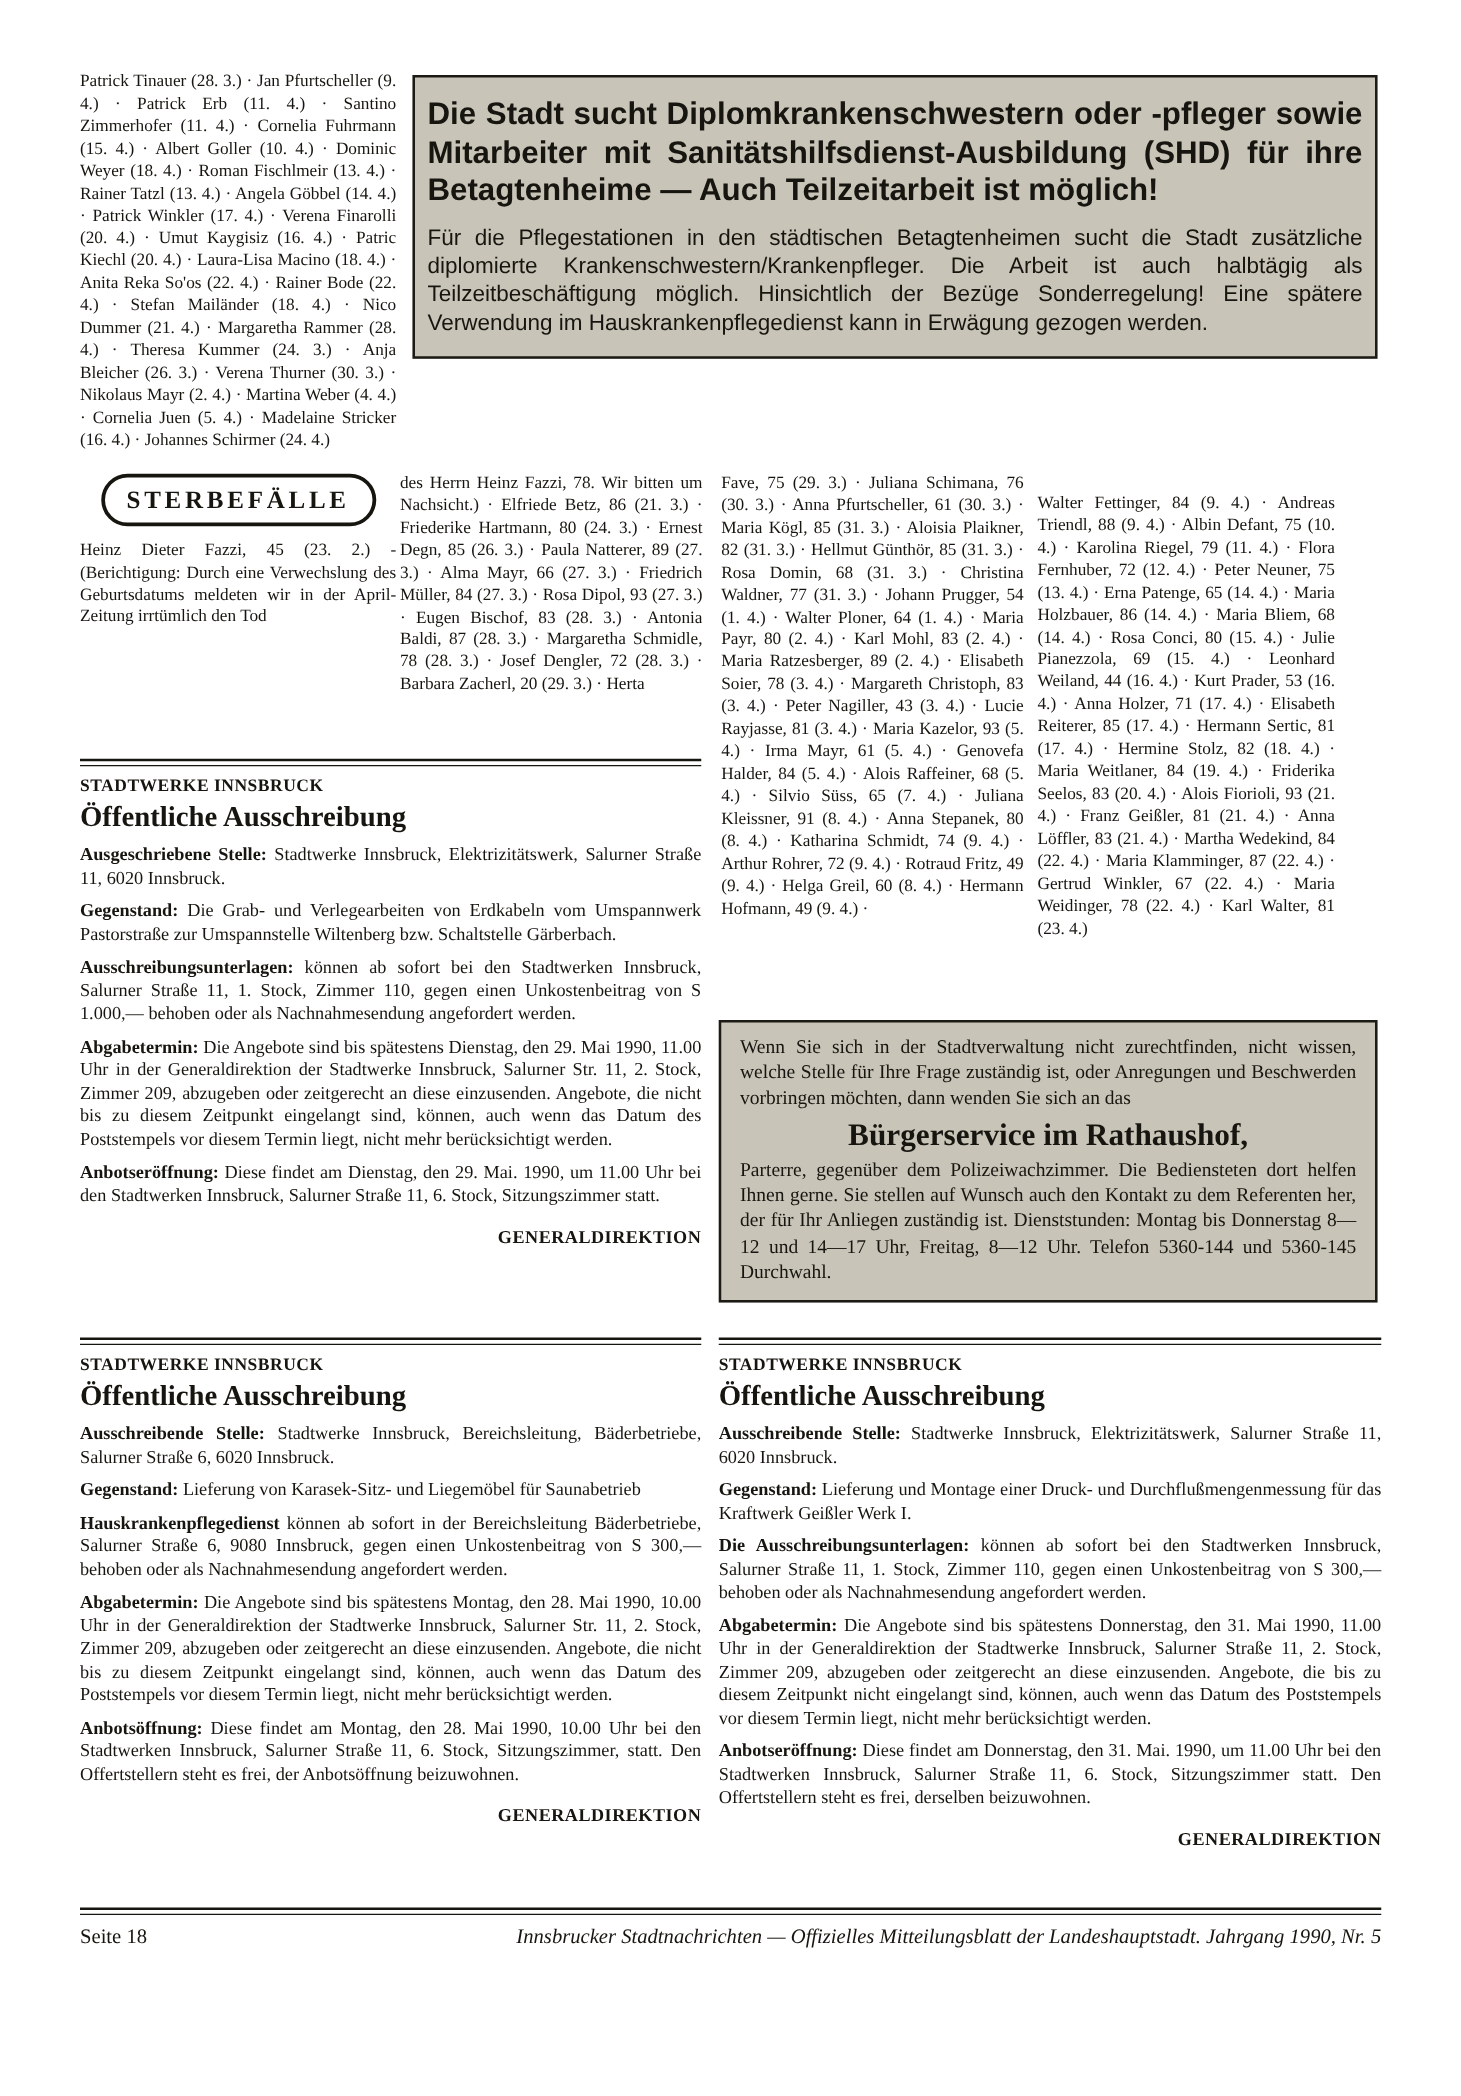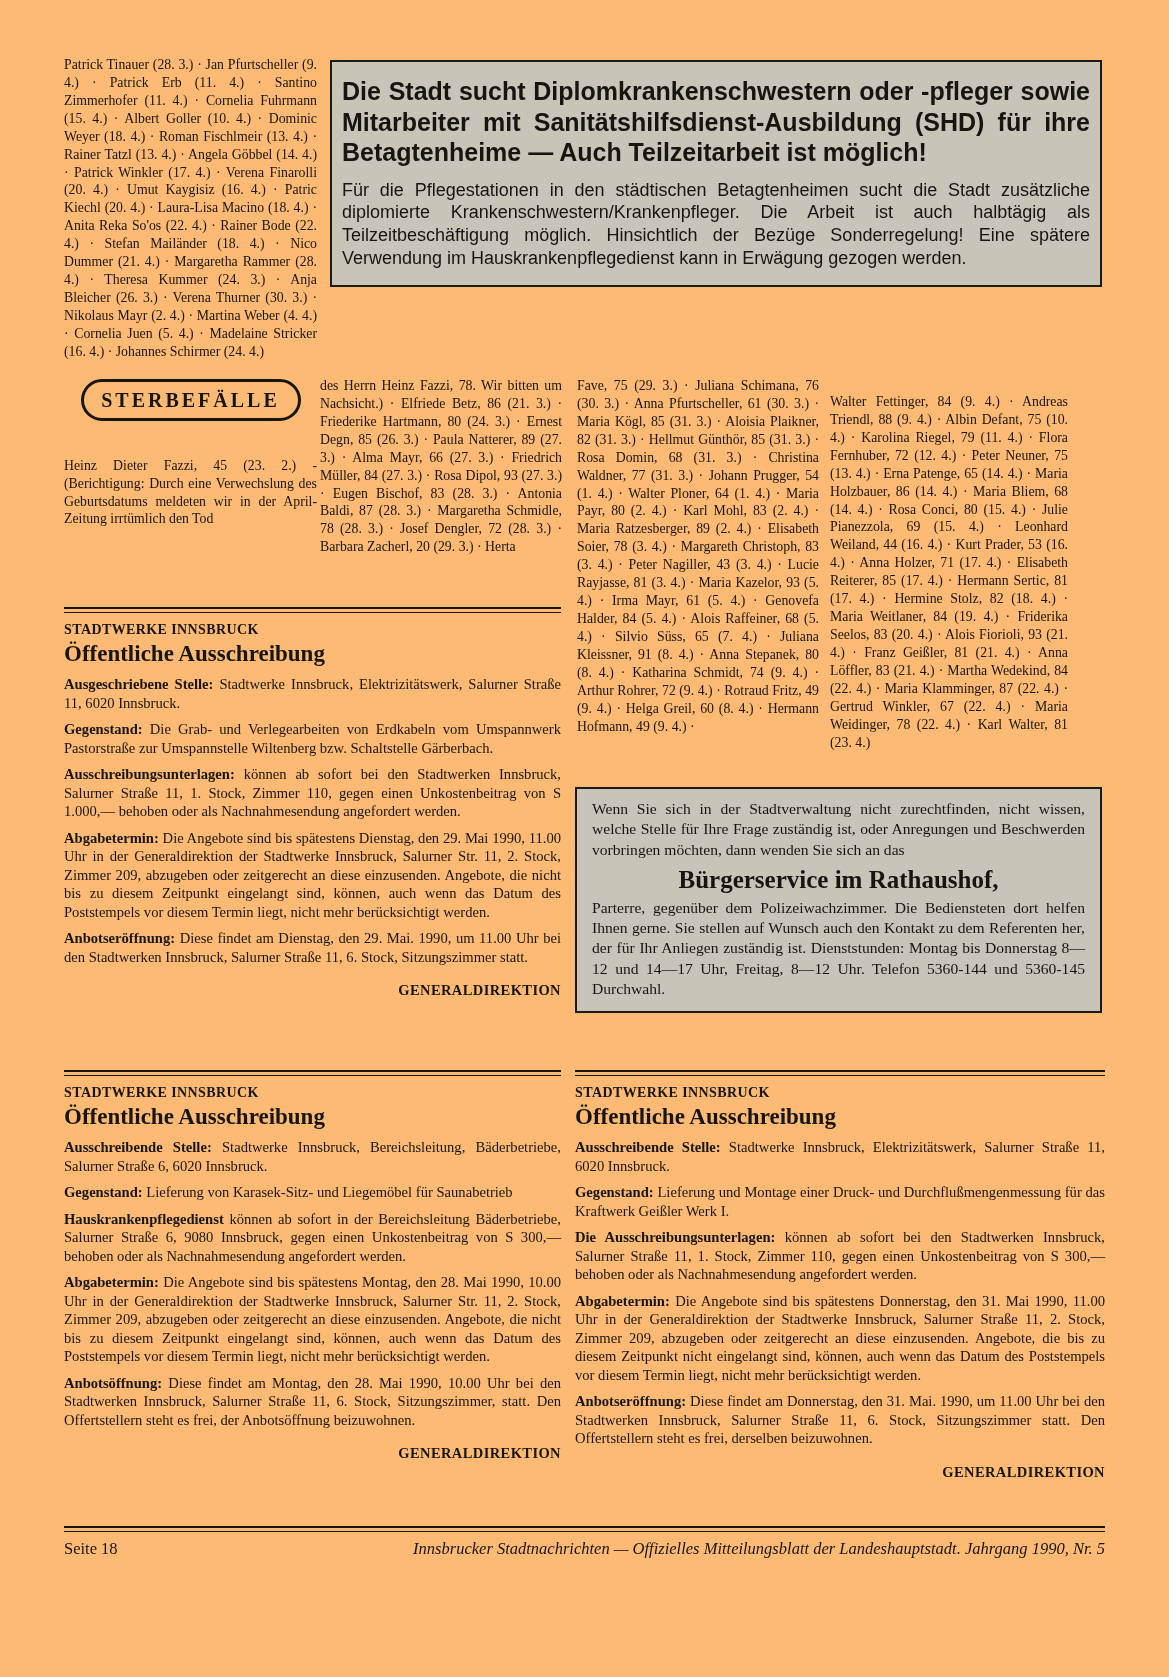--- a/index.html
+++ b/index.html
@@ -1,30 +1,30 @@
 <!DOCTYPE html>
 <html><head>
 <meta charset="utf-8">
 <style>
   html,body { margin:0; padding:0; background:#9a958a; }
   .page {
     position:relative; width:1169px; height:1677px; margin:0 auto;
-    background:#fdba74; color:#17150f; overflow:hidden;
+    background:#ffffff; color:#17150f; overflow:hidden;
     font-family:"Liberation Serif","DejaVu Serif",serif;
   }
   .small-text { font-size:13.8px; line-height:1.3; text-align:justify; margin:0; }
 
   
   .names-col { position:absolute; left:64px; top:56px; width:253px; }
   .sterbe-box {
     margin:18px auto 0; width:214px; border:3px solid #17150f; border-radius:26px;
     padding:7px 0 6px; text-align:center; background:transparent;
   }
   .sterbe-heading { font-weight:bold; font-size:20px; letter-spacing:3px; }
-  .correction { margin-top:36px; }
+  .correction { margin-top:10px; }
 
   
   .jobs-box {
     position:absolute; left:330px; top:60px; width:772px; box-sizing:border-box;
     background:#c8c4b8; border:2px solid #1c1a14; padding:14px 10px 16px;
     font-family:"Liberation Sans","DejaVu Sans",sans-serif;
   }
   .jobs-headline { font-size:25px; font-weight:700; line-height:1.22; text-align:justify; }
   .jobs-para { font-size:18px; line-height:1.26; text-align:justify; margin:11px 0 0; }
 
@@ -40,21 +40,21 @@
   #sec-2 { left:64px; top:1070px; width:497px; }
   #sec-3 { left:575px; top:1070px; width:530px; }
   .rule-double { height:3px; border-top:2px solid #17150f; border-bottom:1px solid #17150f; }
   .kicker { font-weight:bold; font-size:14px; letter-spacing:0.4px; margin-top:9px; }
   .sec-title { font-weight:bold; font-size:23px; margin:3px 0 0; }
   .sec-para { font-size:14.6px; line-height:1.27; text-align:justify; margin:8px 0 0; }
   .signoff { text-align:right; font-weight:bold; font-size:14.5px; margin-top:16px; letter-spacing:0.4px; }
 
   
   .buerger-box {
-    position:absolute; left:575px; top:787px; width:527px; box-sizing:border-box;
+    position:absolute; left:575px; top:816px; width:527px; box-sizing:border-box;
     background:#c8c4b8; border:2px solid #1c1a14; padding:10px 15px 12px;
   }
   .bs-intro, .bs-body { font-size:15.6px; line-height:1.3; text-align:justify; margin:0; }
   .bs-title { text-align:center; font-weight:bold; font-size:25px; margin:6px 0 4px; }
 
   
   .footer { position:absolute; left:64px; top:1526px; width:1041px; }
   .footer-row { display:flex; align-items:baseline; font-size:16.5px; margin-top:7px; }
   .footer-left { white-space:nowrap; }
   .footer-right { flex:1; text-align:right;font-style:italic; }

